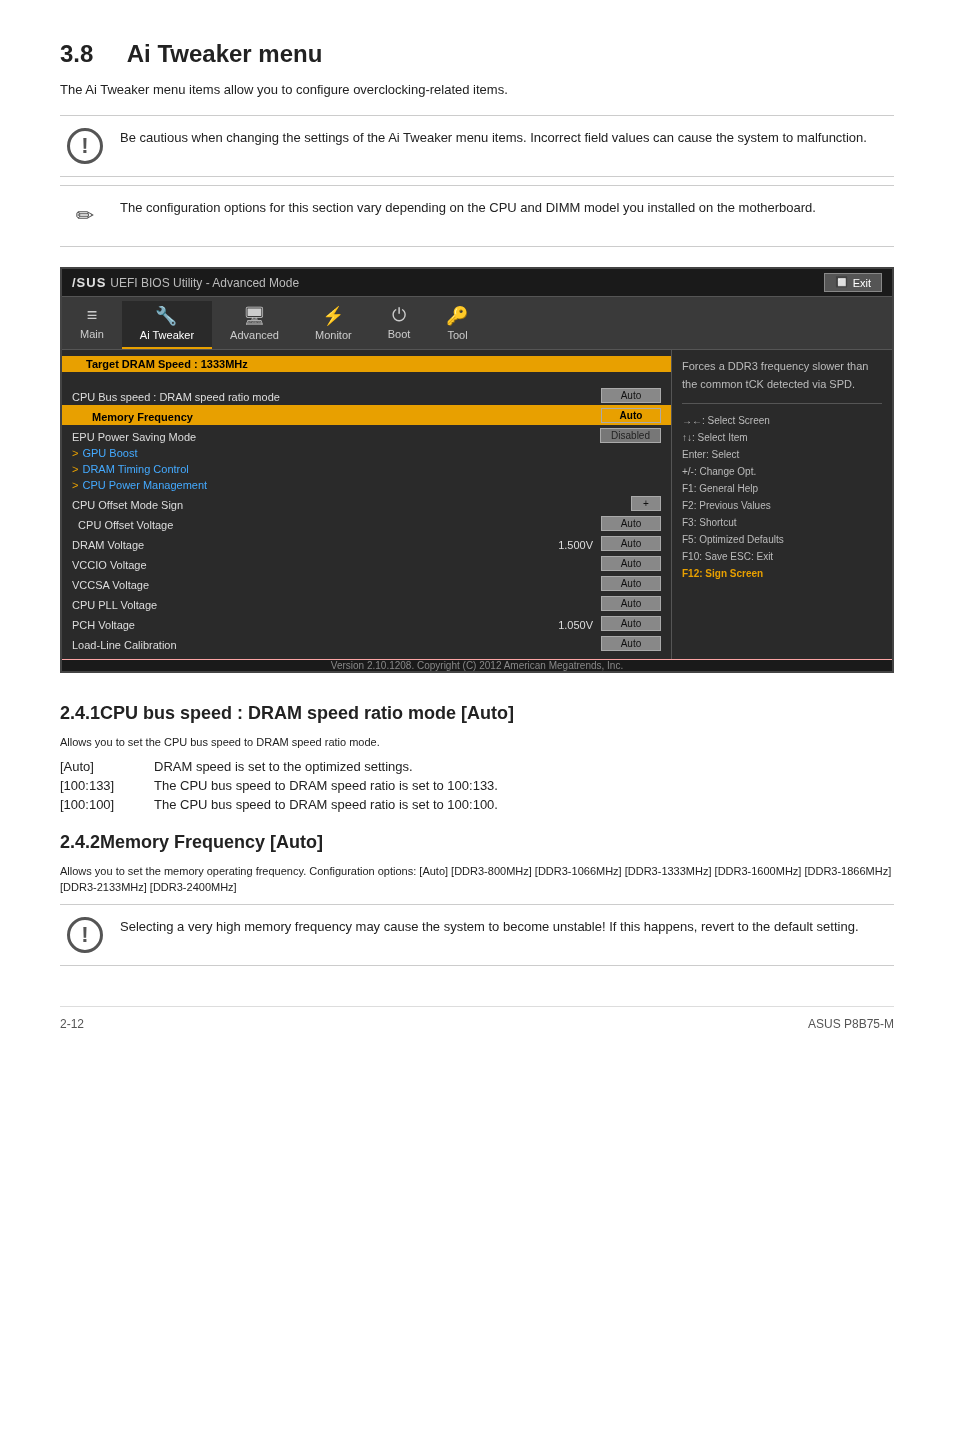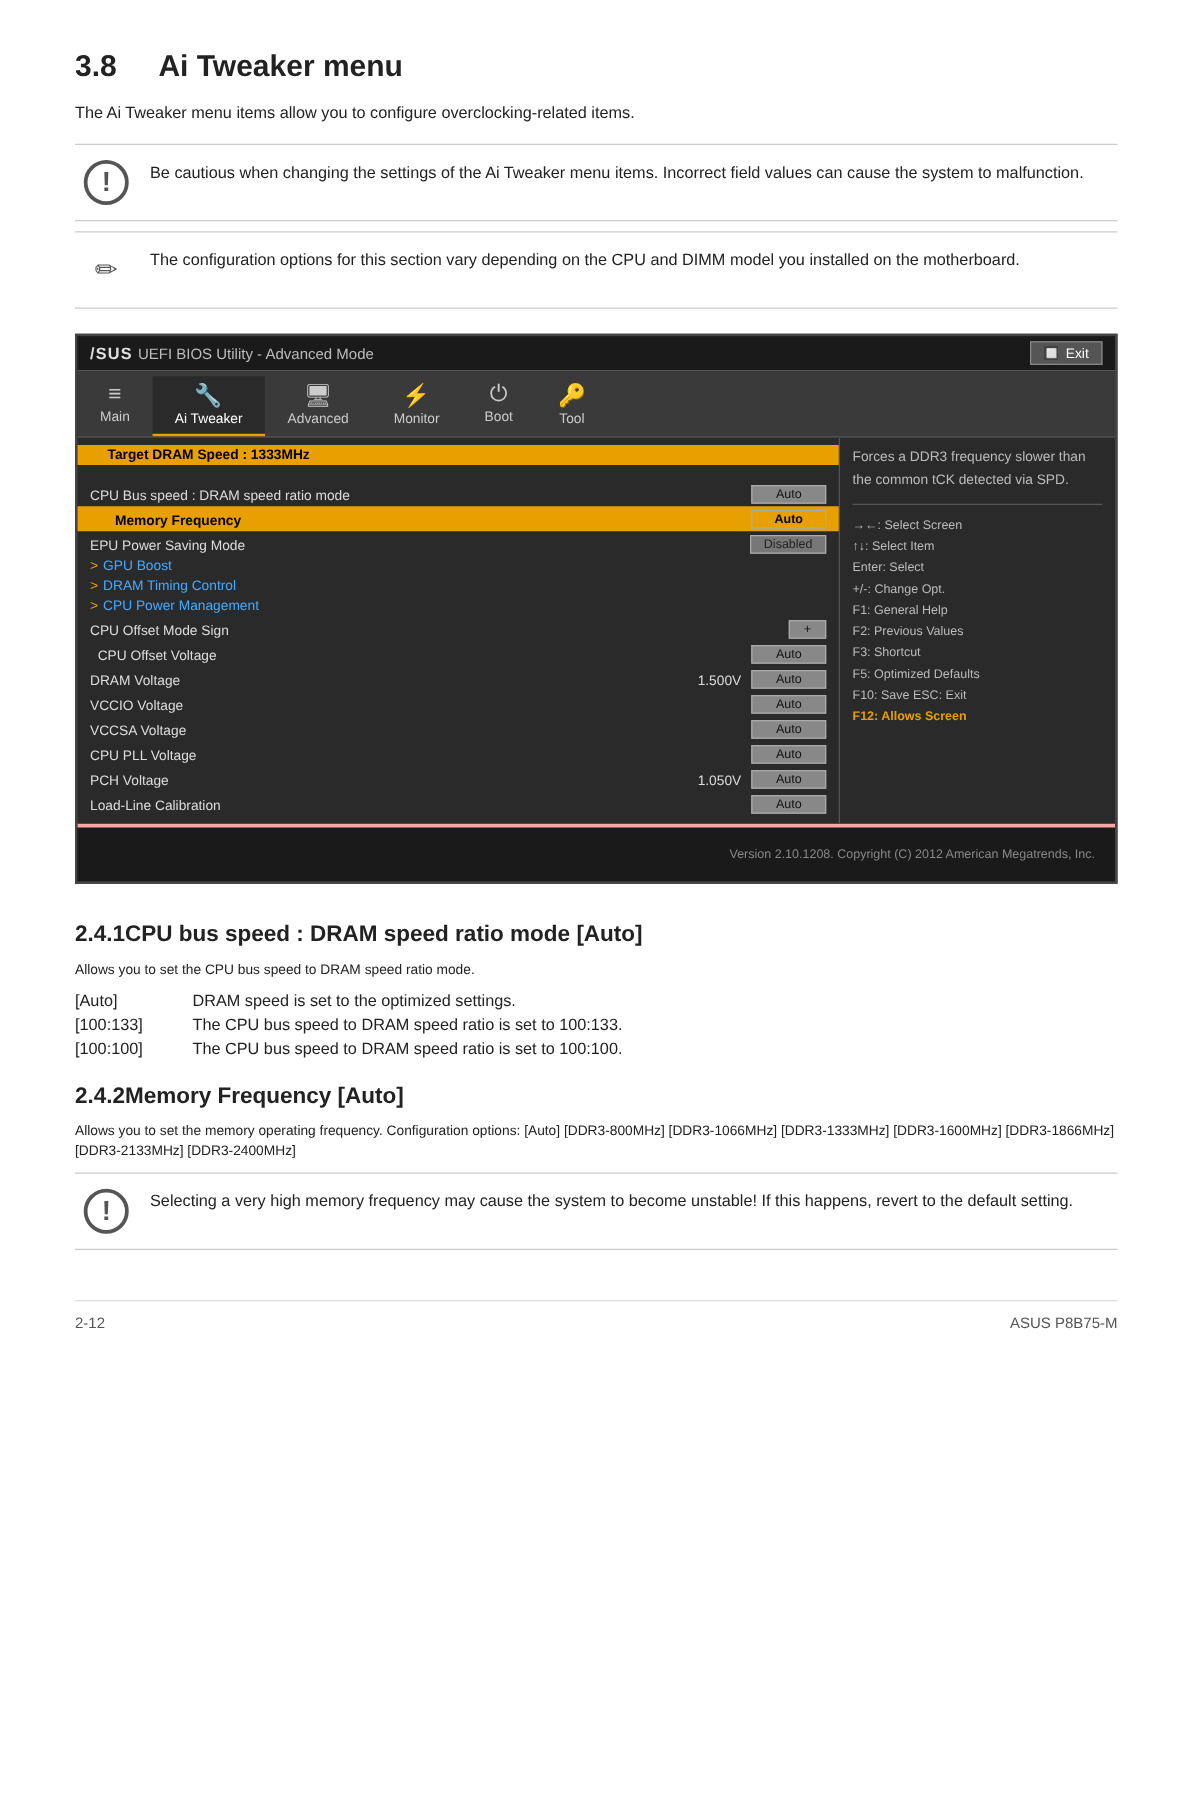--- a/index.html
+++ b/index.html
@@ -147,25 +147,25 @@
     .bios-submenu-item {
       display: flex; align-items: center;
       padding: 2px 10px;
       font-size: 11px; color: #4af;
       cursor: pointer;
     }
     .bios-submenu-item .arrow { margin-right: 4px; color: #e8a000; }
 
     .bios-footer {
       background: #1a1a1a;
-      text-align: right;
+      text-align: center;
       font-size: 10px;
       color: #888;
-      padding: 16px;
-      border-top: 3px solid #fca5a5;
+      padding: 0;
+      border-top: 1px solid #fca5a5;
     }
 
     .bios-help-section { margin-bottom: 10px; }
     .bios-help-text { color: #bbb; font-size: 11px; line-height: 1.6; }
     .bios-help-divider { border: none; border-top: 1px solid #555; margin: 8px 0; }
 
     .bios-keys { font-size: 10px; color: #bbb; line-height: 1.7; }
 
     
     .sub-section { margin: 20px 0; }
@@ -337,21 +337,21 @@
       <div class="bios-keys">
         <div>→←:  Select Screen</div>
         <div>↑↓:  Select Item</div>
         <div>Enter:  Select</div>
         <div>+/-:  Change Opt.</div>
         <div>F1:  General Help</div>
         <div>F2:  Previous Values</div>
         <div>F3:  Shortcut</div>
         <div>F5:  Optimized Defaults</div>
         <div>F10:  Save  ESC:  Exit</div>
-        <div style="color:#e8a000;font-weight:bold;">F12:  Allows Screen</div>
+        <div style="color:#e8a000;font-weight:bold;">F12:  Sign Screen</div>
       </div>
     </div>
   </div>
 
   <div class="bios-footer">Version 2.10.1208.  Copyright (C) 2012 American Megatrends, Inc.</div>
 </div>
 
 <div class="sub-section">
   <h2>
     <span class="num">2.4.1</span>

